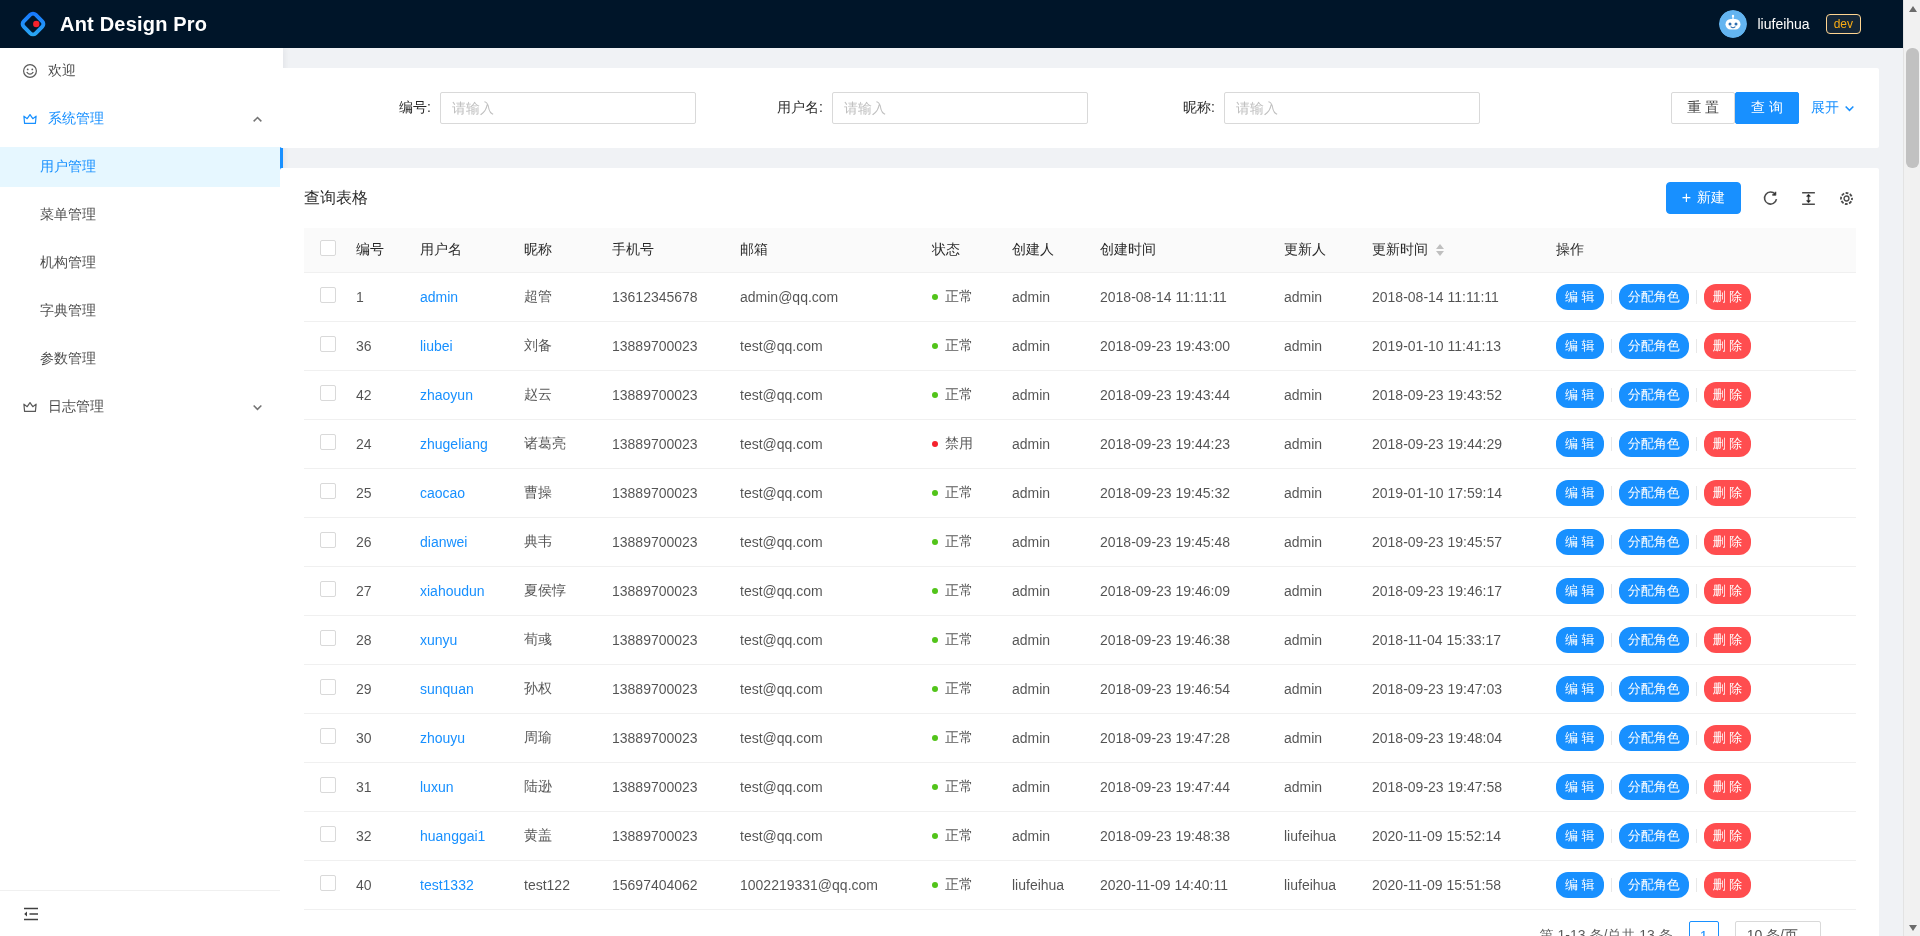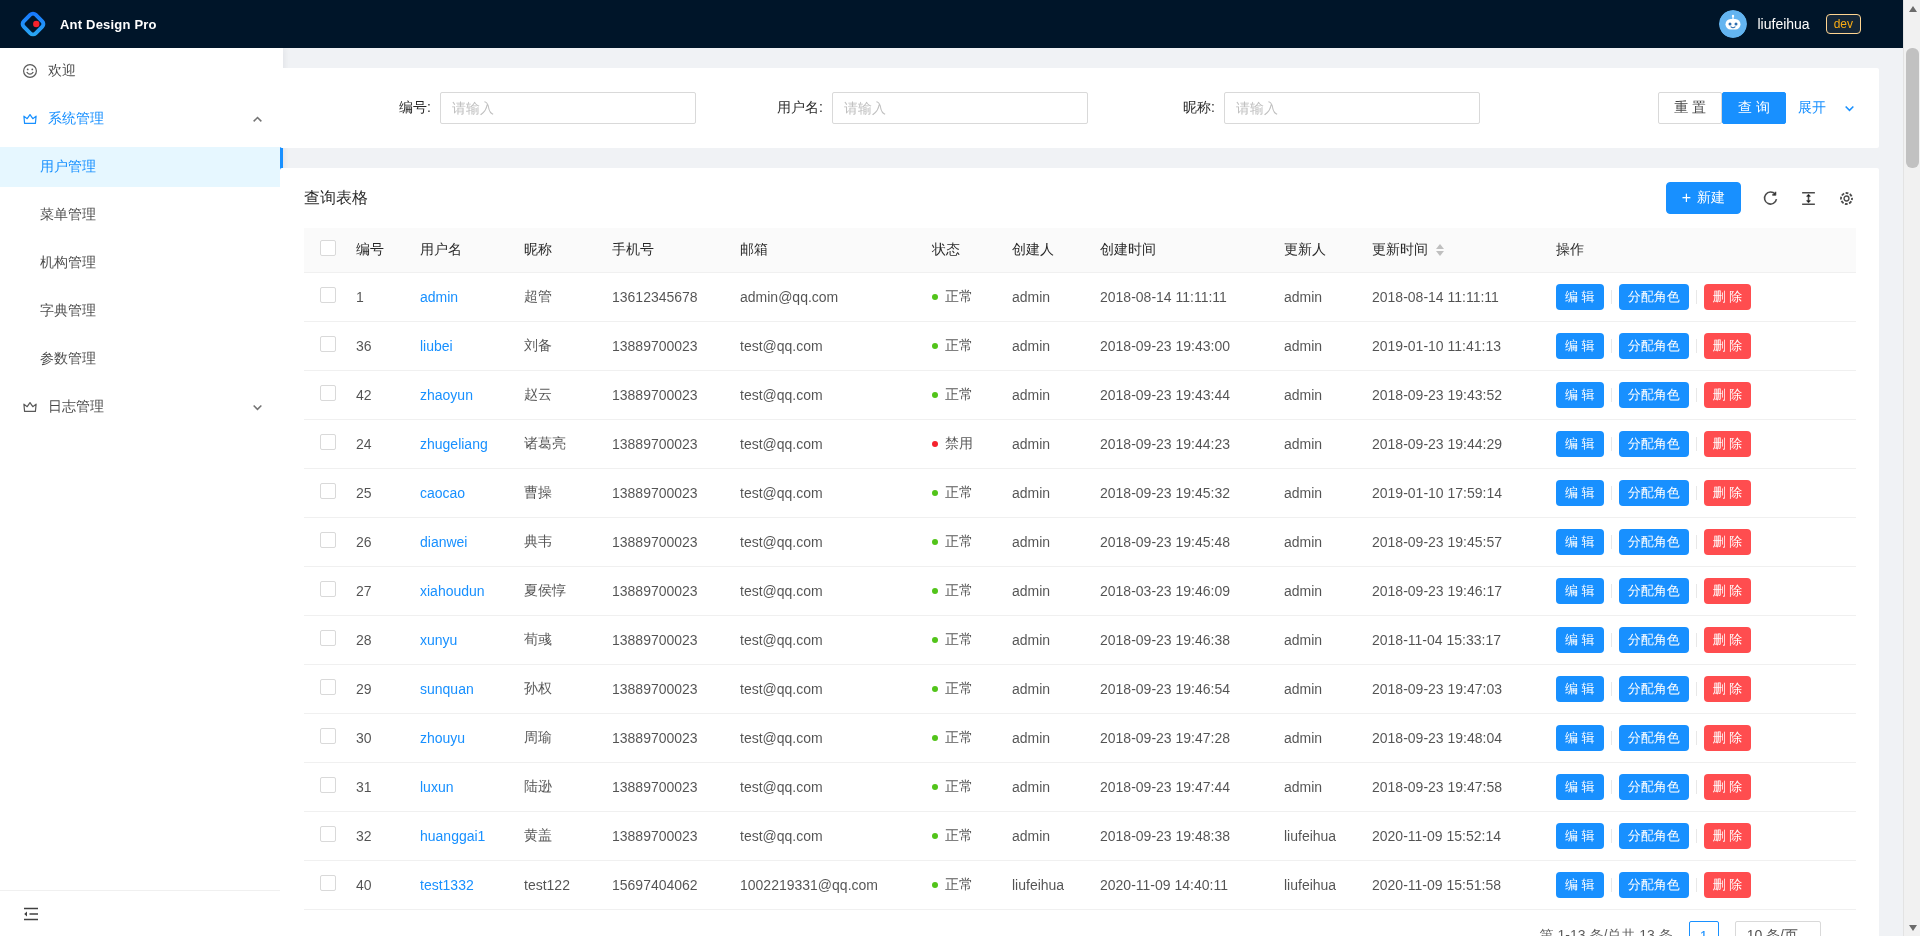--- a/index.html
+++ b/index.html
@@ -3,21 +3,21 @@
 <meta charset="utf-8">
 <style>
   * { margin:0; padding:0; box-sizing:border-box; }
   html,body { width:1920px; height:936px; overflow:hidden; font-family:"Liberation Sans","DejaVu Sans",sans-serif; background:#f0f2f5; }
   .app { position:relative; width:1920px; height:936px; }
 
   
   .header { position:absolute; top:0; left:0; width:1903px; height:48px; background:#001529; display:flex; align-items:center; padding:0 20px 0 18px; z-index:5; }
   .logo-wrap { display:flex; align-items:center; gap:12px; }
   .logo-svg { width:30px; height:30px; }
-  .app-title { color:#fff; font-size:13px; font-weight:700; letter-spacing:.2px; }
+  .app-title { color:#fff; font-size:20px; font-weight:700; letter-spacing:.2px; }
   .header-right { margin-left:auto; display:flex; align-items:center; gap:10px; padding-right:22px; }
   .avatar { width:28px; height:28px; border-radius:50%; overflow:hidden; }
   .user-name { color:#fff; font-size:14px; margin-right:6px; }
   .env-tag { color:#faad14; border:1px solid #ffd591; font-size:12px; line-height:18px; padding:0 7px; border-radius:4px; background:rgba(255,247,230,.08); }
 
   
   .sidebar { position:absolute; top:48px; left:0; width:283px; bottom:0; background:#fff; box-shadow:2px 0 6px rgba(0,21,41,.06); display:flex; flex-direction:column; }
   .menu { flex:1; overflow:hidden; }
   .menu-item { height:40px; display:flex; align-items:center; font-size:14px; color:rgba(0,0,0,.72); cursor:pointer; position:relative; margin:8px 0; }
   .menu-item:first-child { margin-top:3px; }
@@ -39,21 +39,21 @@
   .search-card { height:80px; display:flex; align-items:center; padding:0 24px; }
   .form-item { width:392px; display:flex; align-items:center; }
   .form-item .lbl { flex:1; text-align:right; padding-right:9px; font-size:14px; color:rgba(0,0,0,.85); }
   .form-item input { width:256px; height:32px; border:1px solid #d9d9d9; border-radius:2px; padding:0 11px; font-size:14px; color:rgba(0,0,0,.75); outline:none; font-family:inherit; }
   .form-item input::placeholder { color:#bfbfbf; }
   .form-actions { margin-left:auto; display:flex; align-items:center; }
   .btn { height:32px; font-size:14px; border-radius:2px; cursor:pointer; font-family:inherit; }
   .btn-default { background:#fff; border:1px solid #d9d9d9; color:rgba(0,0,0,.75); padding:0 15px; }
   .btn-primary { background:#1890ff; border:1px solid #1890ff; color:#fff; padding:0 15px; }
   .btn-search { }
-  .expand-link { margin-left:12px; color:#1890ff; font-size:14px; display:inline-flex; align-items:center; gap:18px; cursor:pointer; }
+  .expand-link { margin-left:12px; color:#1890ff; font-size:14px; display:inline-flex; align-items:center; gap:5px; cursor:pointer; }
   .expand-link .chev { width:11px; height:11px; display:inline-flex; }
 
   
   .table-card { margin-top:20px; padding-bottom:30px; }
   .toolbar { height:60px; display:flex; align-items:center; padding:0 24px; }
   .table-title { font-size:16px; font-weight:400; color:rgba(0,0,0,.85); }
   .toolbar-right { margin-left:auto; display:flex; align-items:center; gap:21px; }
   .btn-new { display:inline-flex; align-items:center; gap:6px; border-radius:4px; }
   .btn-new .plus { font-size:16px; line-height:1; }
   .tool-icon { width:17px; height:17px; color:rgba(0,0,0,.70); cursor:pointer; display:inline-flex; }
@@ -63,21 +63,21 @@
   tbody td { height:49px; padding:0 8px; font-size:14px; color:rgba(0,0,0,.68); border-bottom:1px solid #f0f0f0; white-space:nowrap; overflow:hidden; }
   th.col-check, td.col-check { padding-left:16px; }
   .checkbox { width:16px; height:16px; border:1px solid #d9d9d9; border-radius:2px; background:#fff; display:inline-block; cursor:pointer; }
   a.user-link { color:#1890ff; text-decoration:none; cursor:pointer; }
   .status { display:inline-flex; align-items:center; gap:7px; }
   .dot { width:6px; height:6px; border-radius:50%; display:inline-block; }
   .dot.ok { background:#52c41a; } .dot.disabled { background:#f5222d; }
   .sorter { display:inline-flex; flex-direction:column; gap:2px; margin-left:8px; vertical-align:middle; }
   .caret { width:0; height:0; border-left:4px solid transparent; border-right:4px solid transparent; }
   .caret.up { border-bottom:5px solid #bfbfbf; } .caret.down { border-top:5px solid #bfbfbf; }
-  .mini-btn { height:26px; padding:0 9px; border:none; border-radius:4px; color:#fff; font-size:13px; cursor:pointer; font-family:inherit; }
+  .mini-btn { height:26px; padding:0 9px; border:none; border-radius:12px; color:#fff; font-size:13px; cursor:pointer; font-family:inherit; }
   .mini-btn.blue { background:#1890ff; } .mini-btn.red { background:#ff4d4f; }
   .vdiv { display:inline-block; width:1px; height:14px; background:#e8e8e8; margin:0 7px; vertical-align:middle; }
 
   
   .pagination { display:flex; align-items:center; justify-content:flex-end; gap:16px; margin:11px 58px 0 0; }
   .pg-total { font-size:14px; color:rgba(0,0,0,.65); }
   .pg-page { width:30px; height:30px; border:1px solid #1890ff; border-radius:2px; color:#1890ff; background:#fff; font-size:14px; display:flex; align-items:center; justify-content:center; cursor:pointer; }
   .pg-size { height:30px; border:1px solid #d9d9d9; border-radius:2px; background:#fff; font-size:14px; color:rgba(0,0,0,.70); padding:0 22px 0 11px; display:flex; align-items:center; cursor:pointer; }
 
   
@@ -393,21 +393,21 @@
               <td><span>27</span></td>
               <td><a class="user-link">xiahoudun</a></td>
               <td><span>夏侯惇</span></td>
               <td><span>13889700023</span></td>
               <td><span>test@qq.com</span></td>
               <td><span class="status">
                   <span class="dot ok"></span>
                   <span>正常</span>
                 </span></td>
               <td><span>admin</span></td>
-              <td><span>2018-03-23 19:46:09</span></td>
+              <td><span>2018-09-23 19:46:09</span></td>
               <td><span>admin</span></td>
               <td><span>2018-09-23 19:46:17</span></td>
               <td><span><button class="mini-btn blue">编 辑</button><span class="vdiv"></span><button class="mini-btn blue">分配角色</button><span class="vdiv"></span><button class="mini-btn red">删 除</button></span></td>
             </tr>
             <tr>
               <td class="col-check"><span class="checkbox"></span></td>
               <td><span>28</span></td>
               <td><a class="user-link">xunyu</a></td>
               <td><span>荀彧</span></td>
               <td><span>13889700023</span></td>

